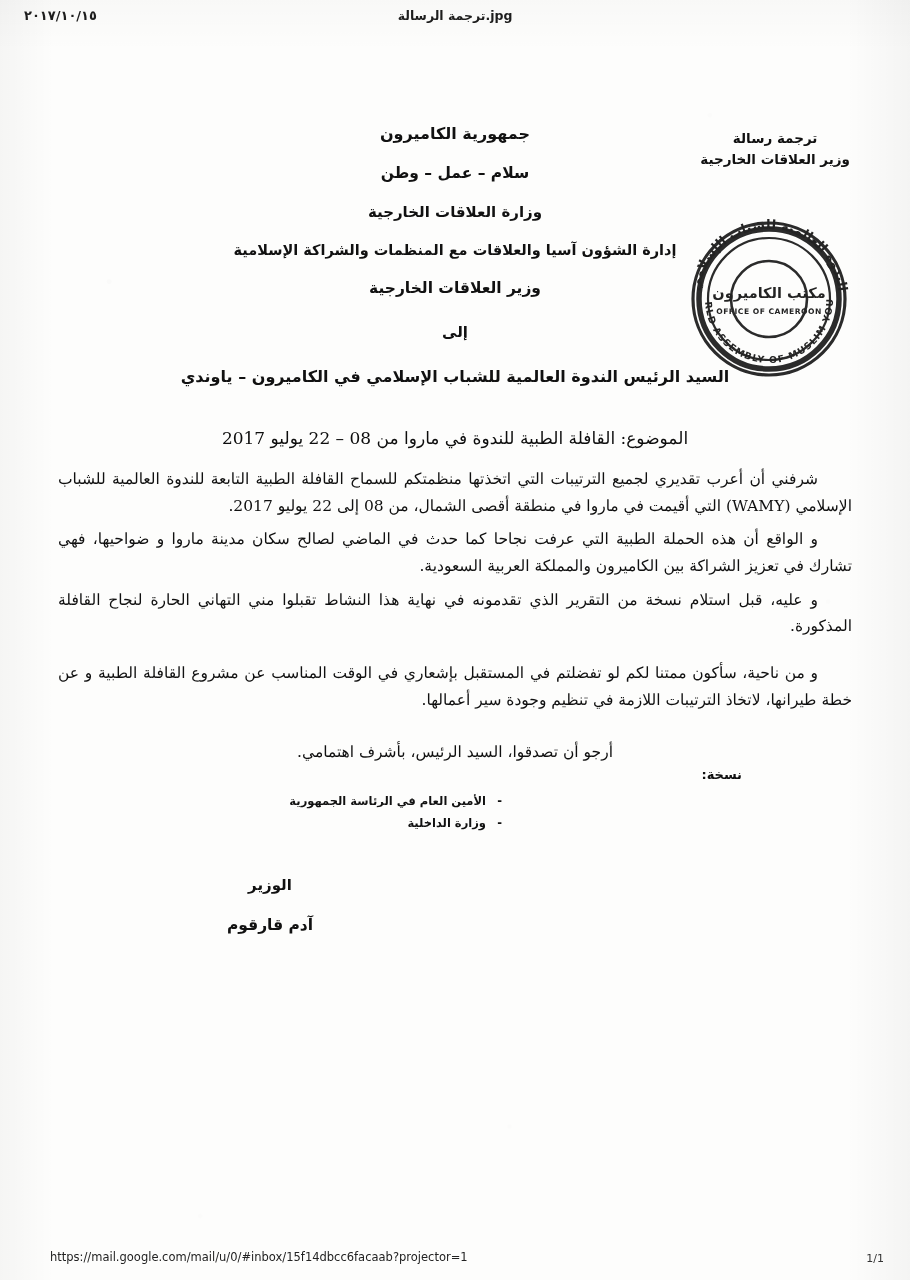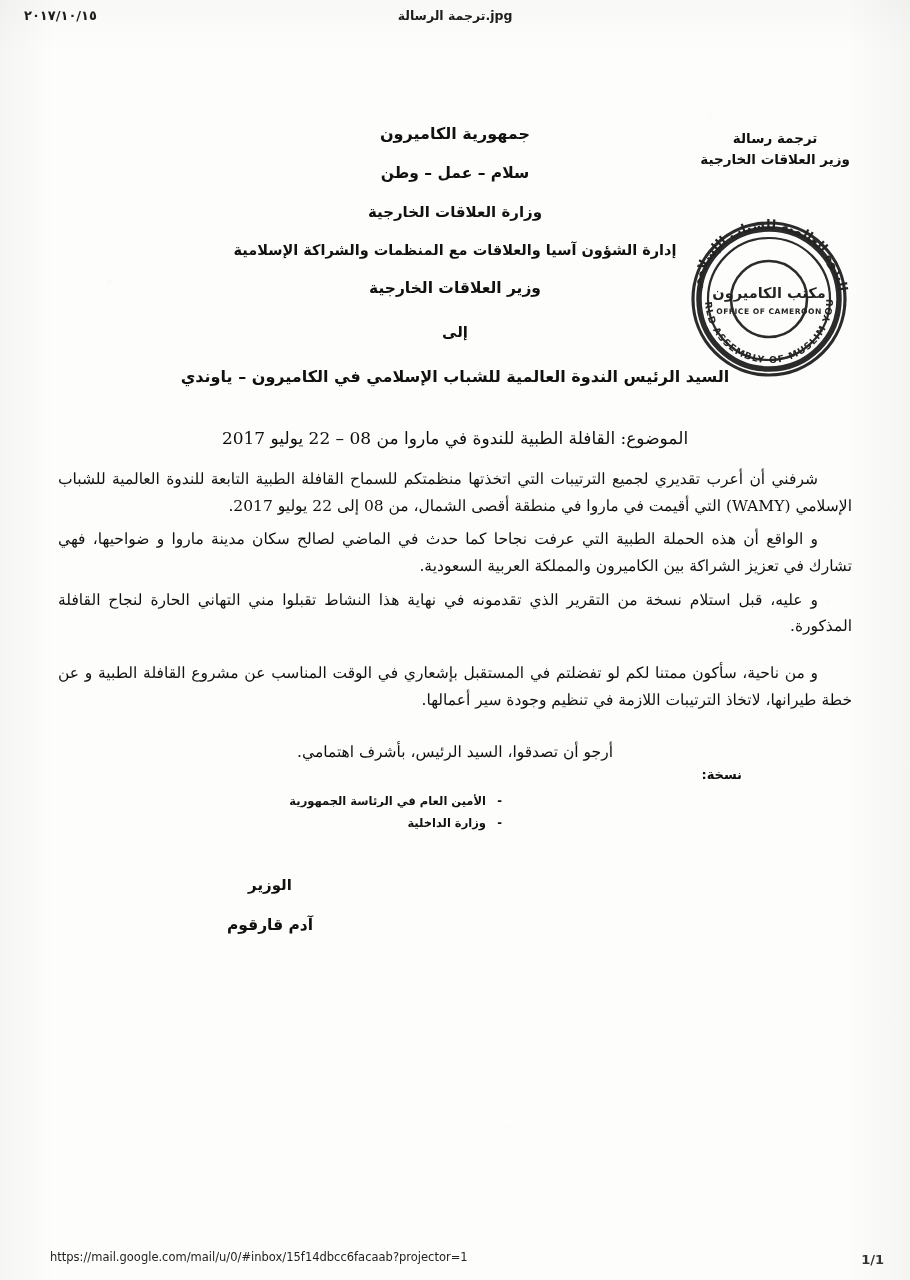--- a/index.html
+++ b/index.html
@@ -91,23 +91,22 @@
     left: 22px;
     top: 0;
     font-size: 11.5px;
     color: #222;
     white-space: nowrap;
   }
   .footer-pageno {
     position: absolute;
     right: 26px;
     top: 2px;
-    font-size: 13px;
+    font-size: 11px;
     color: #333;
-    font-weight: bold;
   }
 
   
   .letter {
     position: absolute;
     top: 110px;
     left: 0;
     right: 0;
     bottom: 60px;
     padding: 0 58px;

